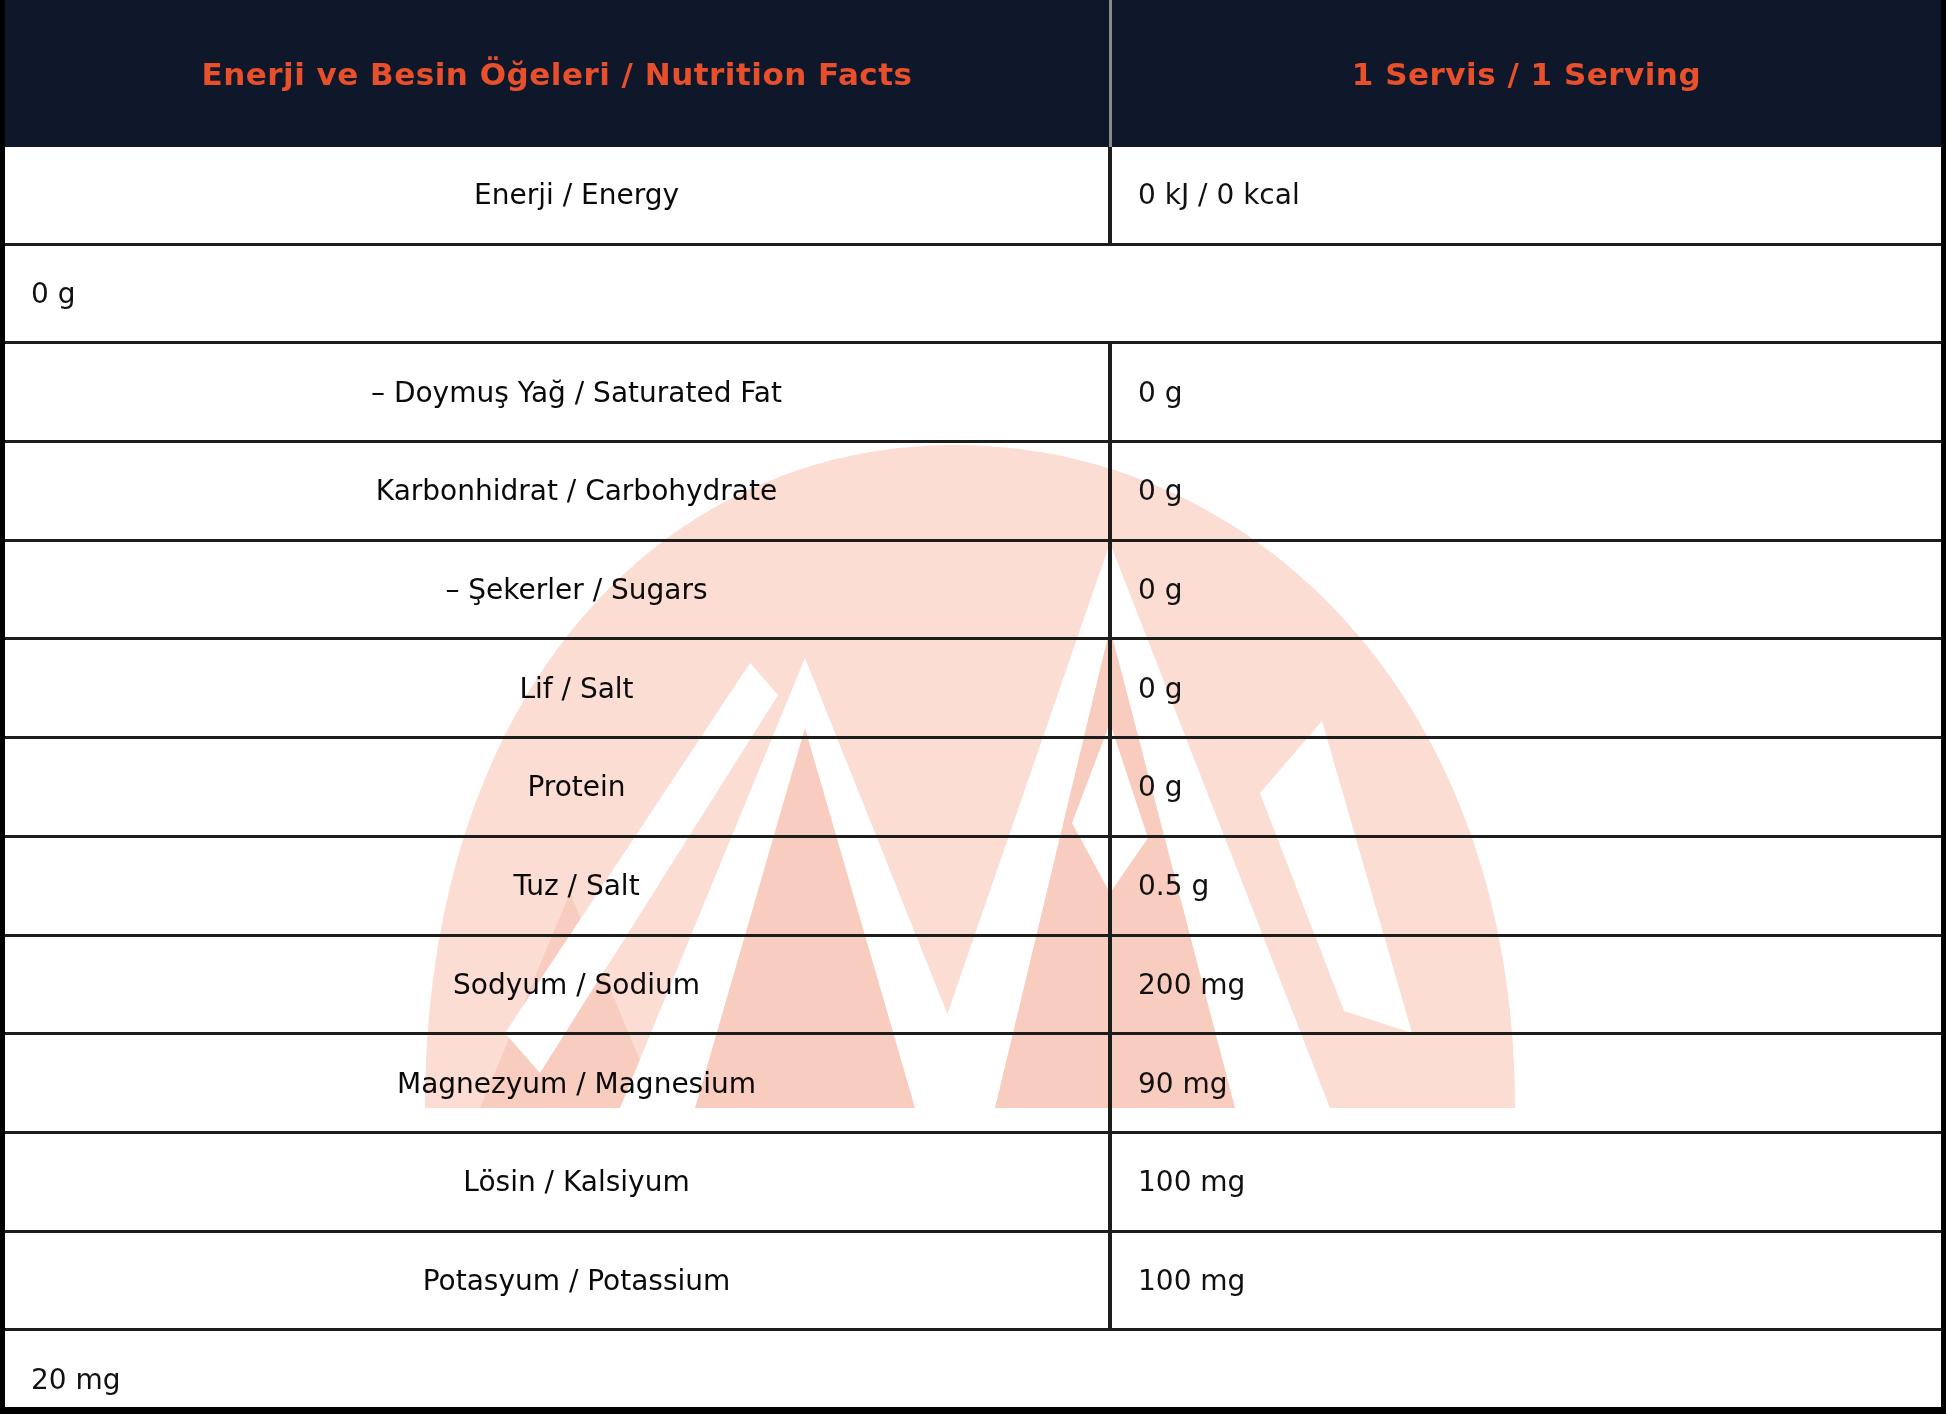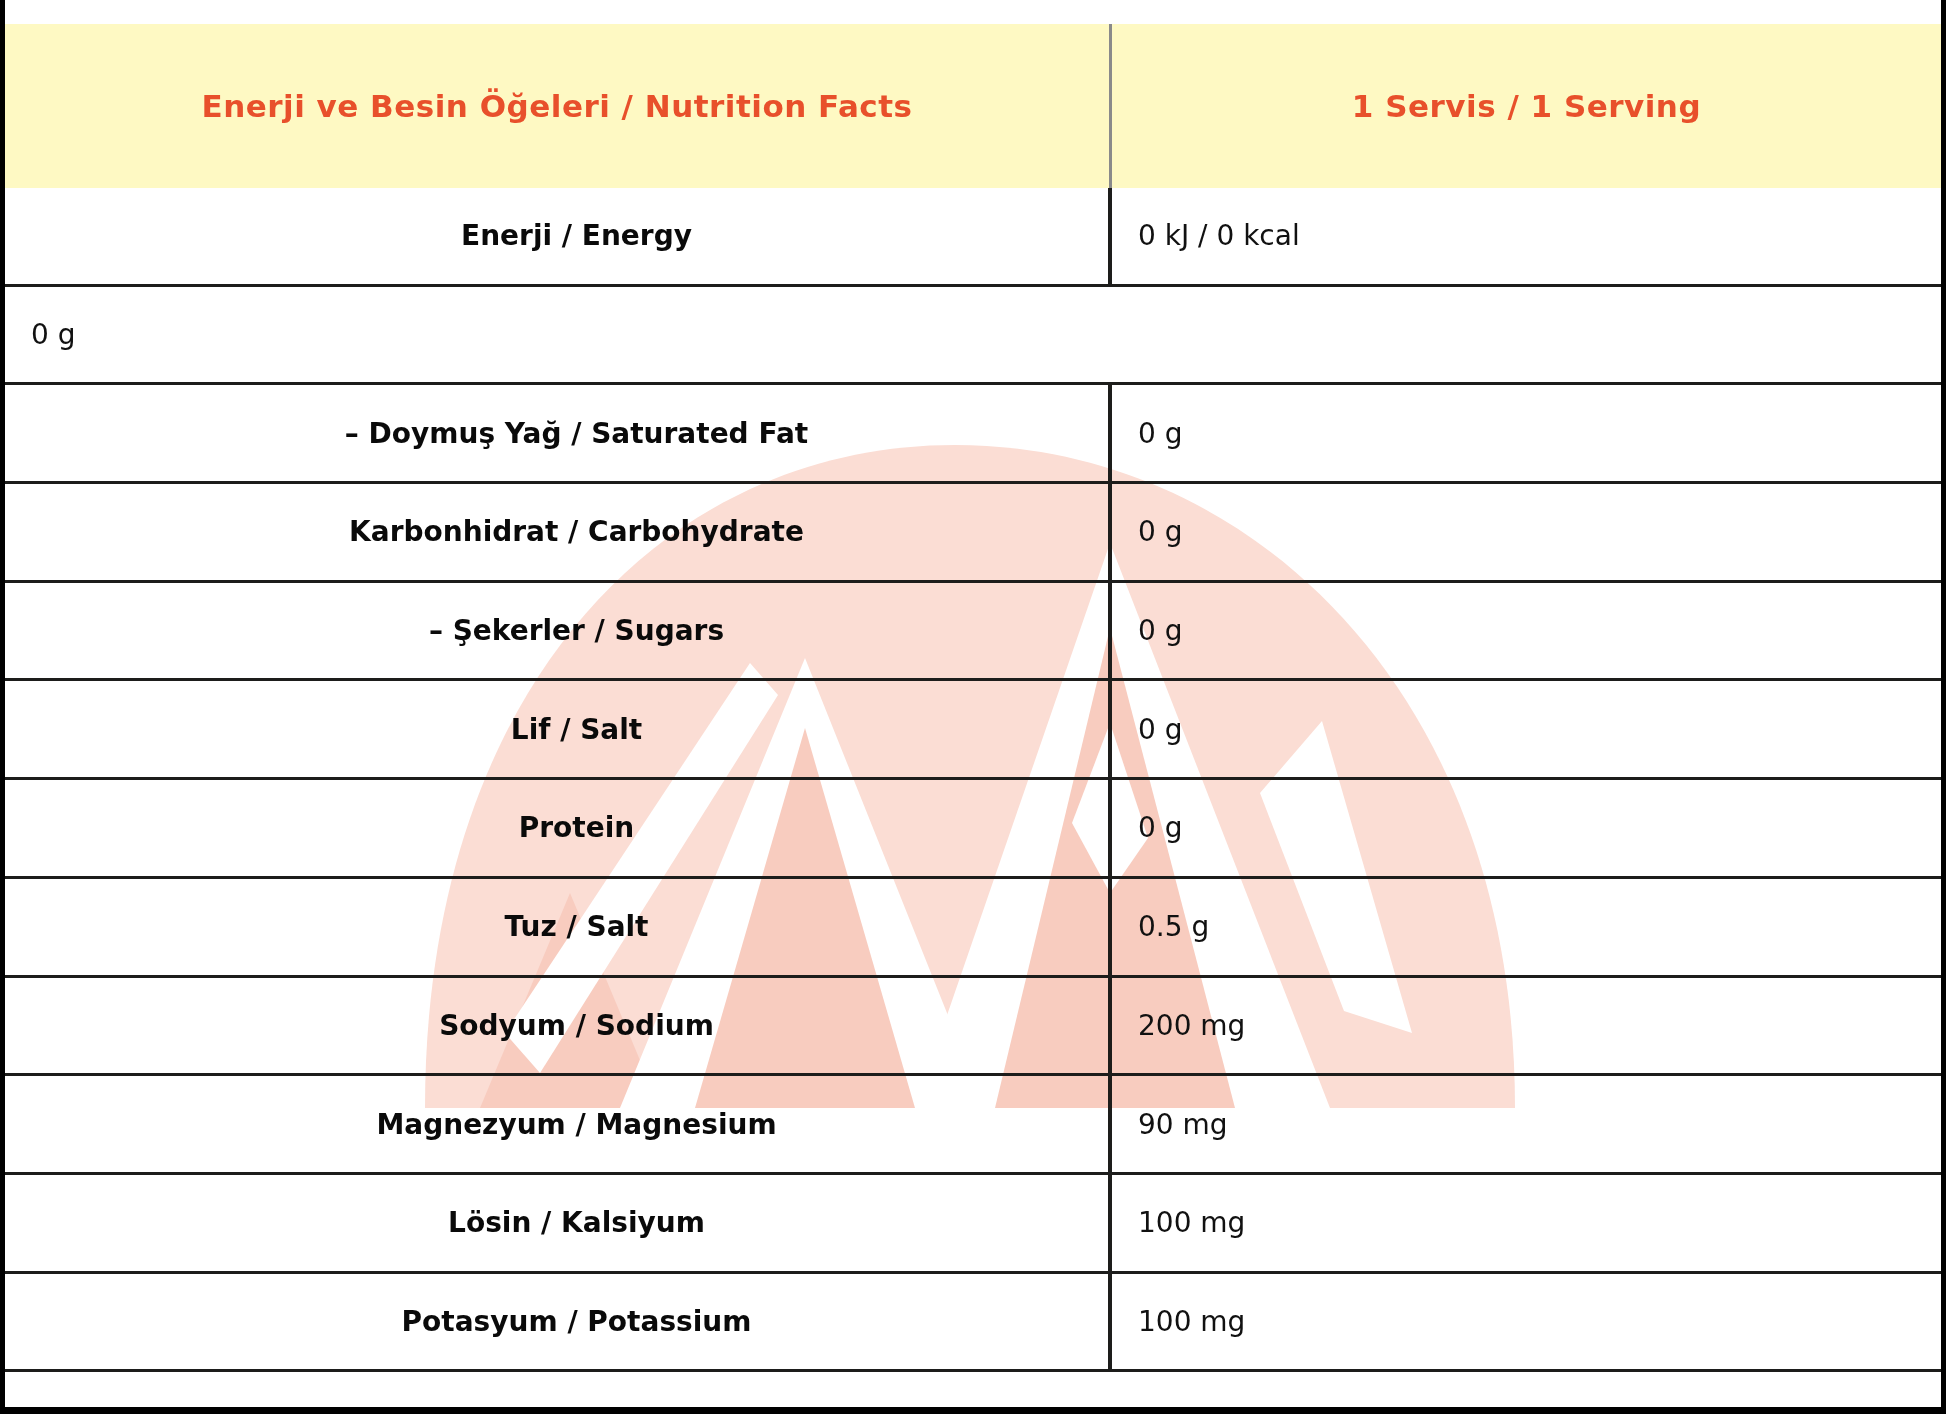--- a/index.html
+++ b/index.html
@@ -17,25 +17,24 @@
   .wm{
     position:absolute;
     left:325px;top:393px;
     width:1230px;height:715px;
     z-index:0;
     pointer-events:none;
   }
   .thead{
     position:relative;
     z-index:2;
-    height:164px;
-    background:#fef9c3;
+    height:147px;
+    background:#0f172a;
     display:grid;
     grid-template-columns:1107px 1fr;
-    margin-top:24px;
   }
   .th{
     display:flex;align-items:center;justify-content:center;
     font-weight:bold;
     font-size:31px;
     color:#e8502b;
     letter-spacing:0.5px;
   }
   .th.left{border-right:3px solid #8a8a8a;}
   .tbody{
@@ -47,21 +46,21 @@
   }
   .trow{
     flex:1;
     display:grid;
     grid-template-columns:1107px 1fr;
   }
   .trow + .trow{border-top:3px solid #1d1d1b;}
   .cell{display:flex;align-items:center;}
   .cell.label{
     justify-content:center;
-    font-weight:bold;
+    font-weight:normal;
     font-size:28px;
     color:#0a0a0a;
     border-right:4px solid #1d1d1b;
     text-align:center;
     margin-left:40px;
   }
   .cell.value{
     justify-content:flex-start;
     padding-left:26px;
     font-size:28px;

